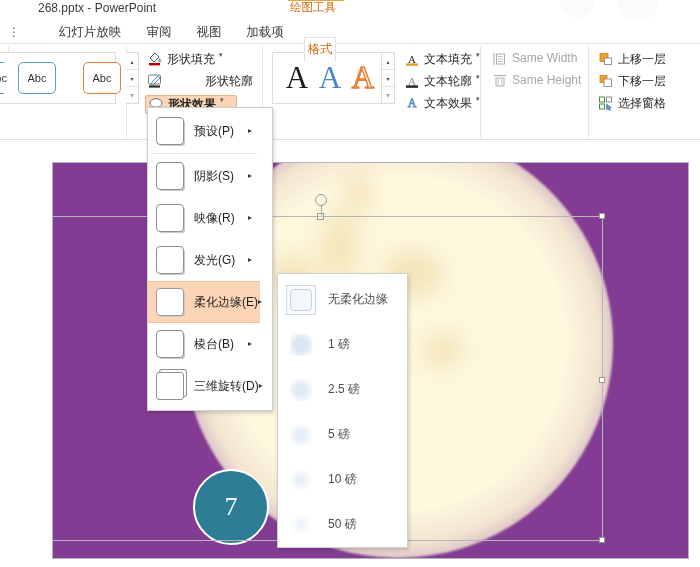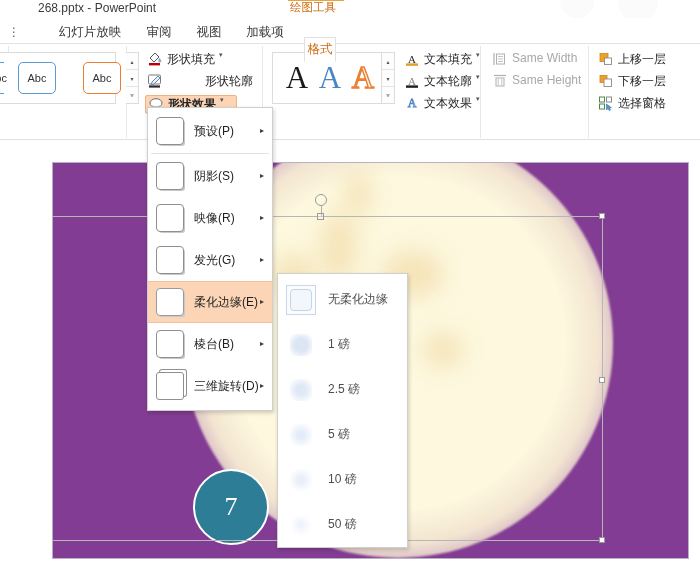--- a/index.html
+++ b/index.html
@@ -297,21 +297,21 @@
 
   
   #menu {
     position: absolute;
     left: 147px; top: 107px;
     width: 126px;
     background: #ffffff;
     border: 1px solid #cfcfcf;
     box-shadow: 1px 2px 4px rgba(0,0,0,0.18);
     z-index: 60;
-    padding: 2px 0 3px 0;
+    padding: 2px 12px 3px 0;
     box-sizing: border-box;
   }
   .menu-item {
     position: relative;
     height: 42px;
     display: flex;
     align-items: center;
     padding-left: 8px;
     font-size: 12px;
     color: #1f1f1f;

